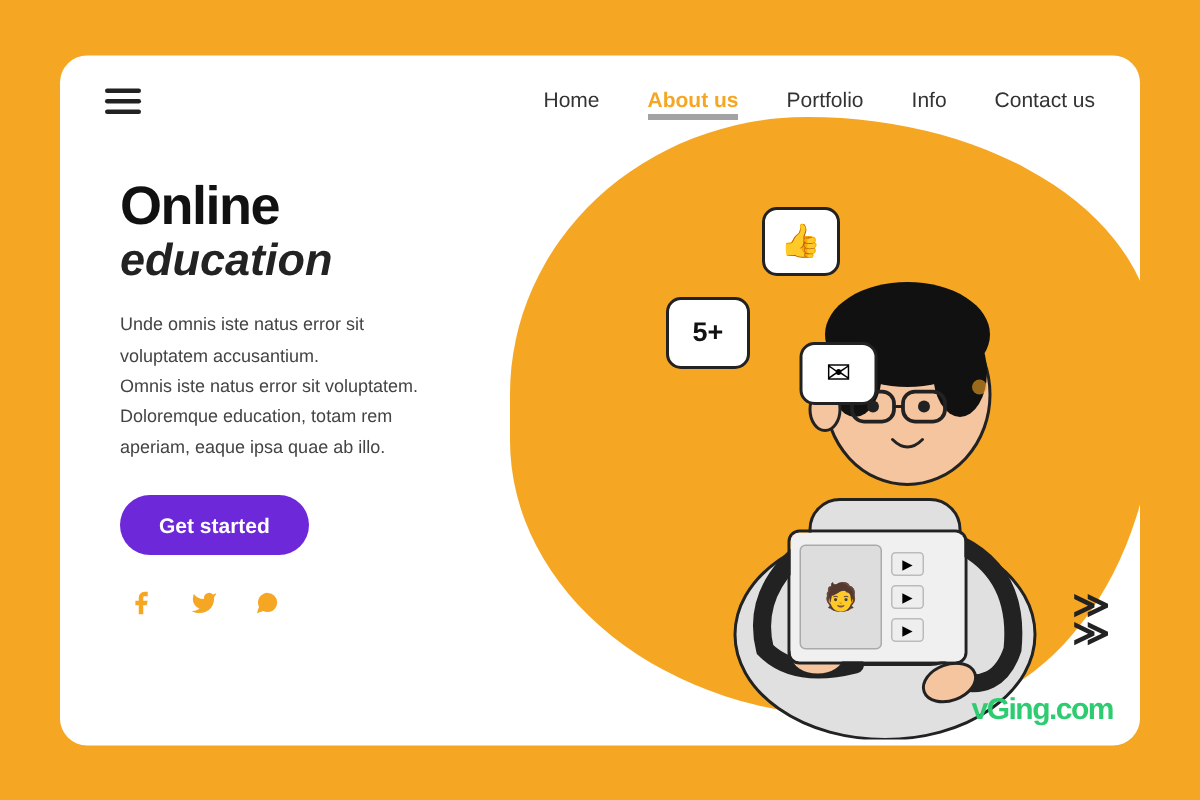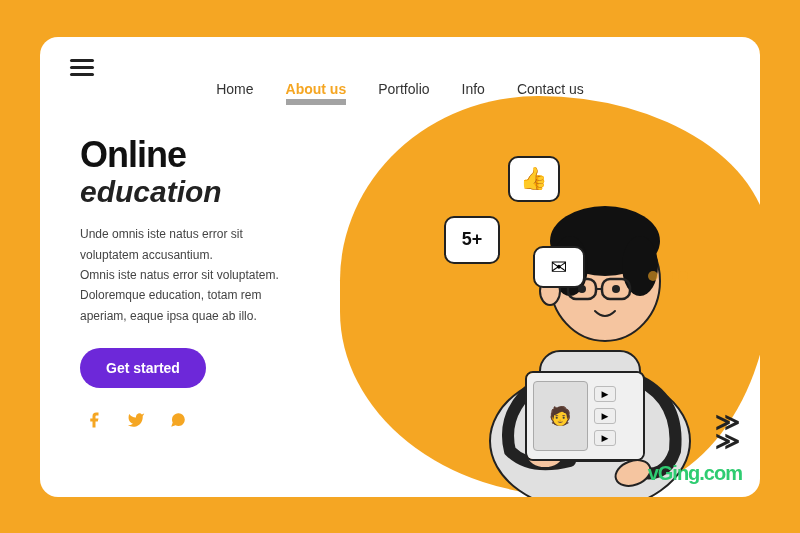--- a/index.html
+++ b/index.html
@@ -21,21 +21,20 @@
       position: relative;
       overflow: hidden;
     }
     
     .nav {
       display: flex;
       align-items: center;
       padding: 18px 30px;
       position: relative;
       z-index: 10;
-      flex-direction: column;
     }
     .hamburger {
       font-size: 22px;
       cursor: pointer;
       margin-right: auto;
       line-height: 1;
     }
     .hamburger span {
       display: block;
       width: 24px;
@@ -51,21 +50,21 @@
     }
     .nav-links li a {
       text-decoration: none;
       color: #333;
       font-size: 14px;
       font-weight: 500;
     }
     .nav-links li a.active {
       color: #F5A623;
       font-weight: 700;
-      border-bottom: 6px solid #a3a3a3;
+      border-bottom: 4px solid #a3a3a3;
       padding-bottom: 2px;
     }
     
     .hero {
       display: flex;
       padding: 10px 40px 20px 40px;
       position: relative;
       height: calc(100% - 65px);
     }
     .hero-left {

